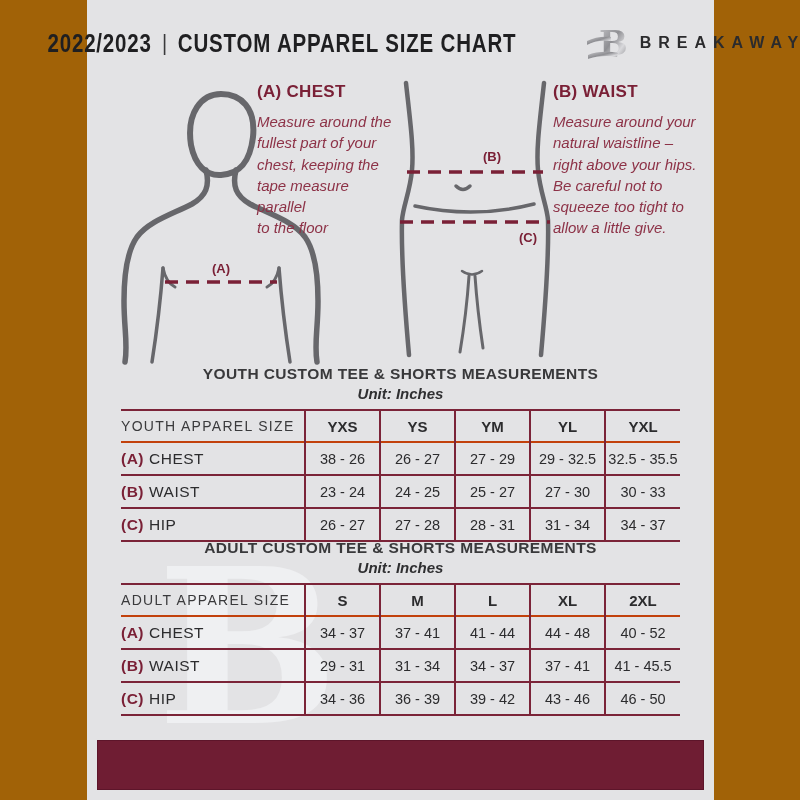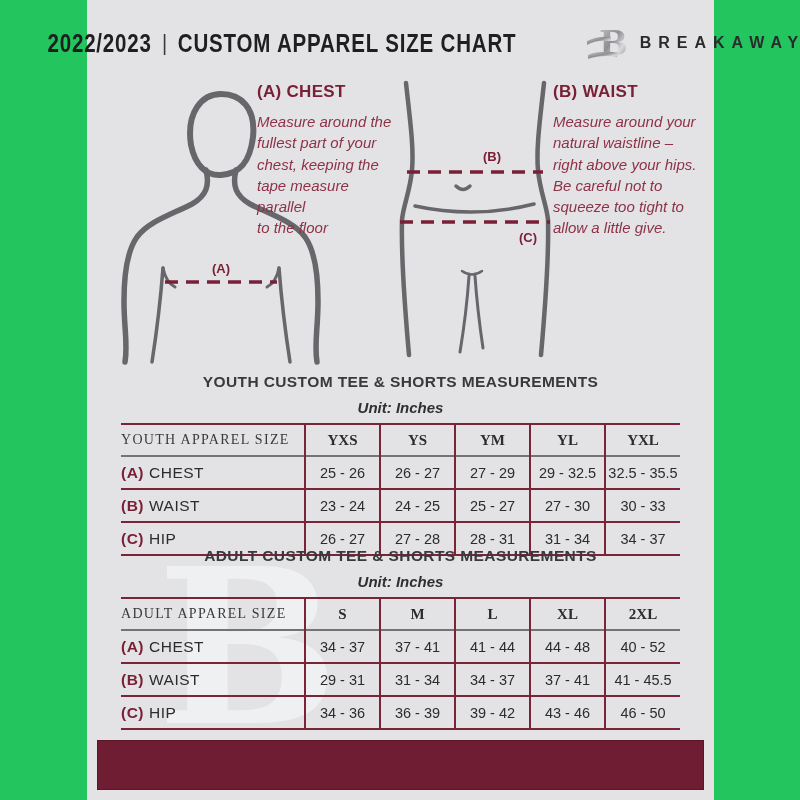--- a/index.html
+++ b/index.html
@@ -1,17 +1,17 @@
 <!DOCTYPE html>
 <html><head>
 <meta charset="utf-8">
 <style>
   html,body{margin:0;padding:0;}
   body{font-family:"Liberation Sans",sans-serif;background:#000;}
-  .stage{position:relative;width:800px;height:800px;background:#22c55e;overflow:hidden;}
+  .stage{position:relative;width:800px;height:800px;background:#a16207;overflow:hidden;}
   .page{position:absolute;left:87px;top:0;width:627px;height:800px;background:#e3e3e5;}
 
   
   .header{position:absolute;left:0;top:16px;width:100%;height:54px;
           display:flex;align-items:center;justify-content:center;gap:16px;z-index:2;}
   .title-group{display:inline-flex;align-items:center;gap:13px;
                transform:scaleX(.82);transform-origin:center;white-space:nowrap;}
   .hdr-year,.hdr-title{font-size:25px;font-weight:bold;letter-spacing:1px;color:#1f1f21;}
   .hdr-divider{font-size:22px;font-weight:300;color:#3a3a3c;transform:scaleX(1.1);}
   .brand-group{display:inline-flex;align-items:center;gap:10px;}
@@ -23,26 +23,26 @@
   .guide-text h3{margin:0 0 9px 0;font-size:17px;font-weight:800;color:#7a2036;letter-spacing:.3px;}
   .guide-text p{margin:0;font-size:15px;line-height:1.42;font-style:italic;color:#8d3247;white-space:pre-line;}
   #chest-text{left:170px;top:82px;width:140px;}
   #waist-text{left:466px;top:82px;width:156px;}
   #hips-text{left:466px;top:219px;width:156px;}
 
   
   .tbl-section{position:absolute;left:0;width:100%;text-align:center;z-index:1;}
   #youth-section{top:365px;}
   #adult-section{top:539px;}
-  .tbl-title{margin:8px;font-size:15.5px;font-weight:bold;letter-spacing:.4px;color:#39393b;}
+  .tbl-title{margin:0;font-size:15.5px;font-weight:bold;letter-spacing:.4px;color:#39393b;}
   .tbl-unit{margin:2px 0 0 0;font-size:15px;font-style:italic;color:#2f2f31;font-weight:bold;}
   table.size-table{border-collapse:collapse;table-layout:fixed;width:559px;margin:7px auto 0 auto;}
   table.size-table col.lbl{width:184px;}
   table.size-table col.sz{width:75px;}
-  table.size-table thead tr{border-top:2px solid #7b2438;border-bottom:2px solid #737373;font-family:Liberation Serif, serif;}
+  table.size-table thead tr{border-top:2px solid #7b2438;border-bottom:2px solid #c2410c;}
   table.size-table tbody tr{border-bottom:2px solid #7b2438;}
   table.size-table th,table.size-table td{background:transparent;padding:0;}
   table.size-table th+th,table.size-table td+td{border-left:2px solid #7b2438;}
   th.label-col{height:30px;text-align:left;padding-left:19px;font-size:14px;font-weight:normal;
                letter-spacing:1.3px;color:#3a3a3c;}
   th.size-col{height:30px;font-size:15px;font-weight:bold;color:#2c2c2e;margin-top:8px;}
   td.row-label{height:31px;text-align:left;padding-left:20px;font-size:15.5px;color:#2c2c2e;letter-spacing:.5px;}
   td.row-label .pfx{font-weight:800;color:#7a2036;margin-right:5px;}
   td.val{height:31px;text-align:center;font-size:14.5px;color:#2c2c2e;}
 
@@ -151,21 +151,21 @@
             <th class="size-col">YXS</th>
             <th class="size-col">YS</th>
             <th class="size-col">YM</th>
             <th class="size-col">YL</th>
             <th class="size-col">YXL</th>
           </tr>
         </thead>
         <tbody>
           <tr>
             <td class="row-label"><span class="pfx">(A)</span><span>CHEST</span></td>
-            <td class="val">25 - 26</td>
+            <td class="val">38 - 26</td>
             <td class="val">26 - 27</td>
             <td class="val">27 - 29</td>
             <td class="val">29 - 32.5</td>
             <td class="val">32.5 - 35.5</td>
           </tr>
           <tr>
             <td class="row-label"><span class="pfx">(B)</span><span>WAIST</span></td>
             <td class="val">23 - 24</td>
             <td class="val">24 - 25</td>
             <td class="val">25 - 27</td>

